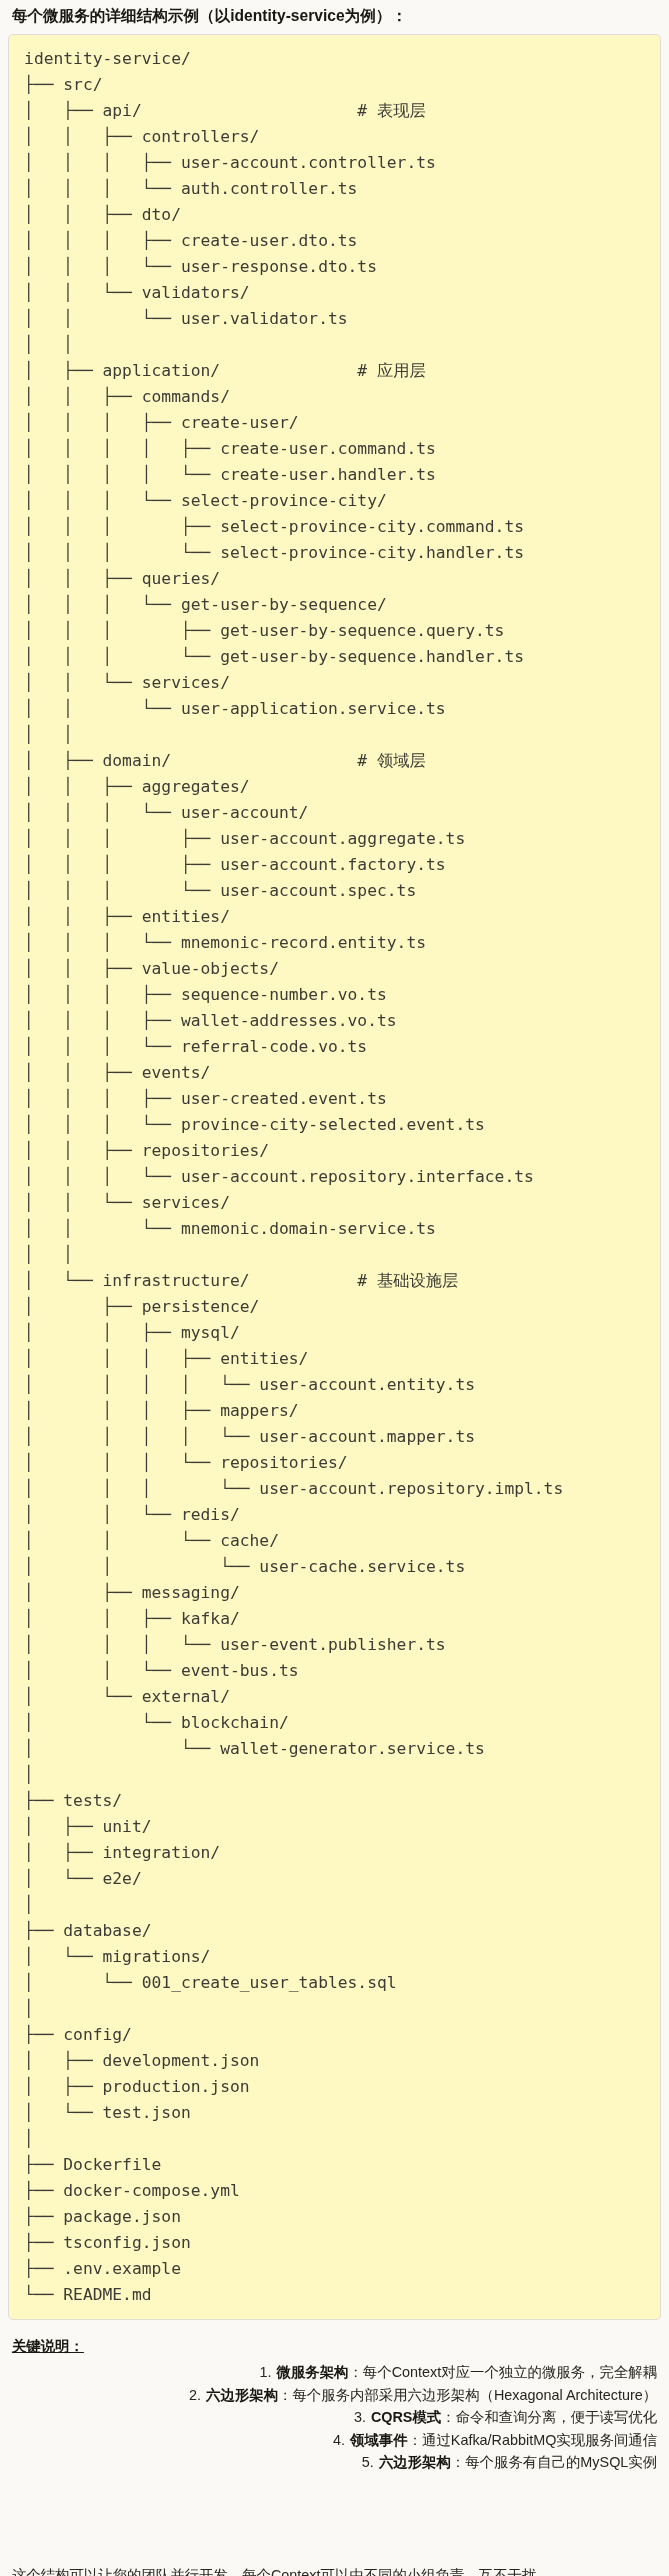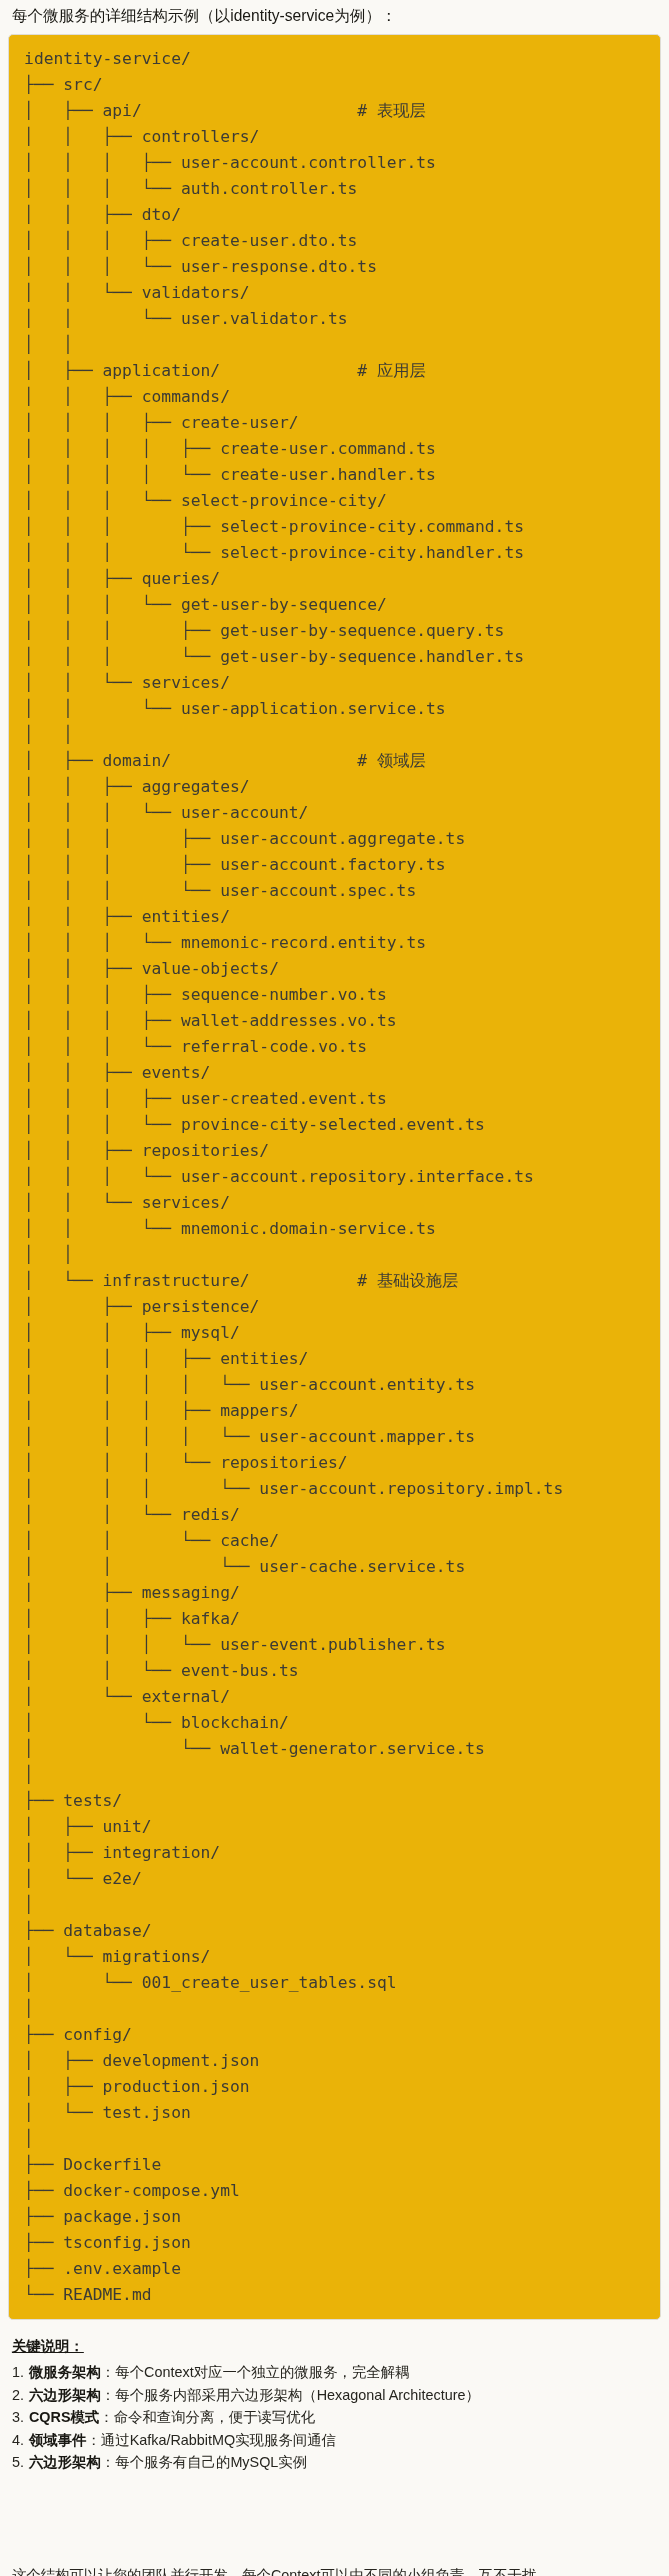--- a/index.html
+++ b/index.html
@@ -10,28 +10,28 @@
     }
     body {
       width: 669px;
       min-height: 2576px;
       font-family: "Liberation Sans", "DejaVu Sans", sans-serif;
       color: #26251F;
       padding: 3.8px 8.1px 0 8.1px;
     }
     .page-title {
       font-size: 15.6px;
-      font-weight: 400;
+      font-weight: 700;
       line-height: 21px;
       color: #191813;
       margin: 1.3px 3.8px 7.5px 3.8px;
     }
     pre.code-block {
       margin: 0;
-      background: #eab308;
+      background: #fef9c3;
       border: 0.6px solid #DFDDD5;
       border-radius: 5px;
       padding: 11.3px 15px;
       font-family: "DejaVu Sans Mono", "Liberation Mono", monospace;
       font-size: 16.3px;
       line-height: 26px;
       color: #3C3B35;
       white-space: pre;
       overflow: hidden;
     }
@@ -50,20 +50,21 @@
     }
     ol.key-list {
       list-style: none;
       margin: 0;
       padding: 0 3.8px;
     }
     li.key-item {
       font-size: 14.4px;
       line-height: 22.5px;
       color: #26251F;
+      text-align: right;
     }
     li.key-item .num { margin-right: 5px; }
     li.key-item .term { font-weight: 700; color: #191813; }
     .closing-note {
       font-size: 14.4px;
       line-height: 21px;
       margin: 91px 3.8px 0 3.8px;
       color: #26251F;
     }
   </style>

